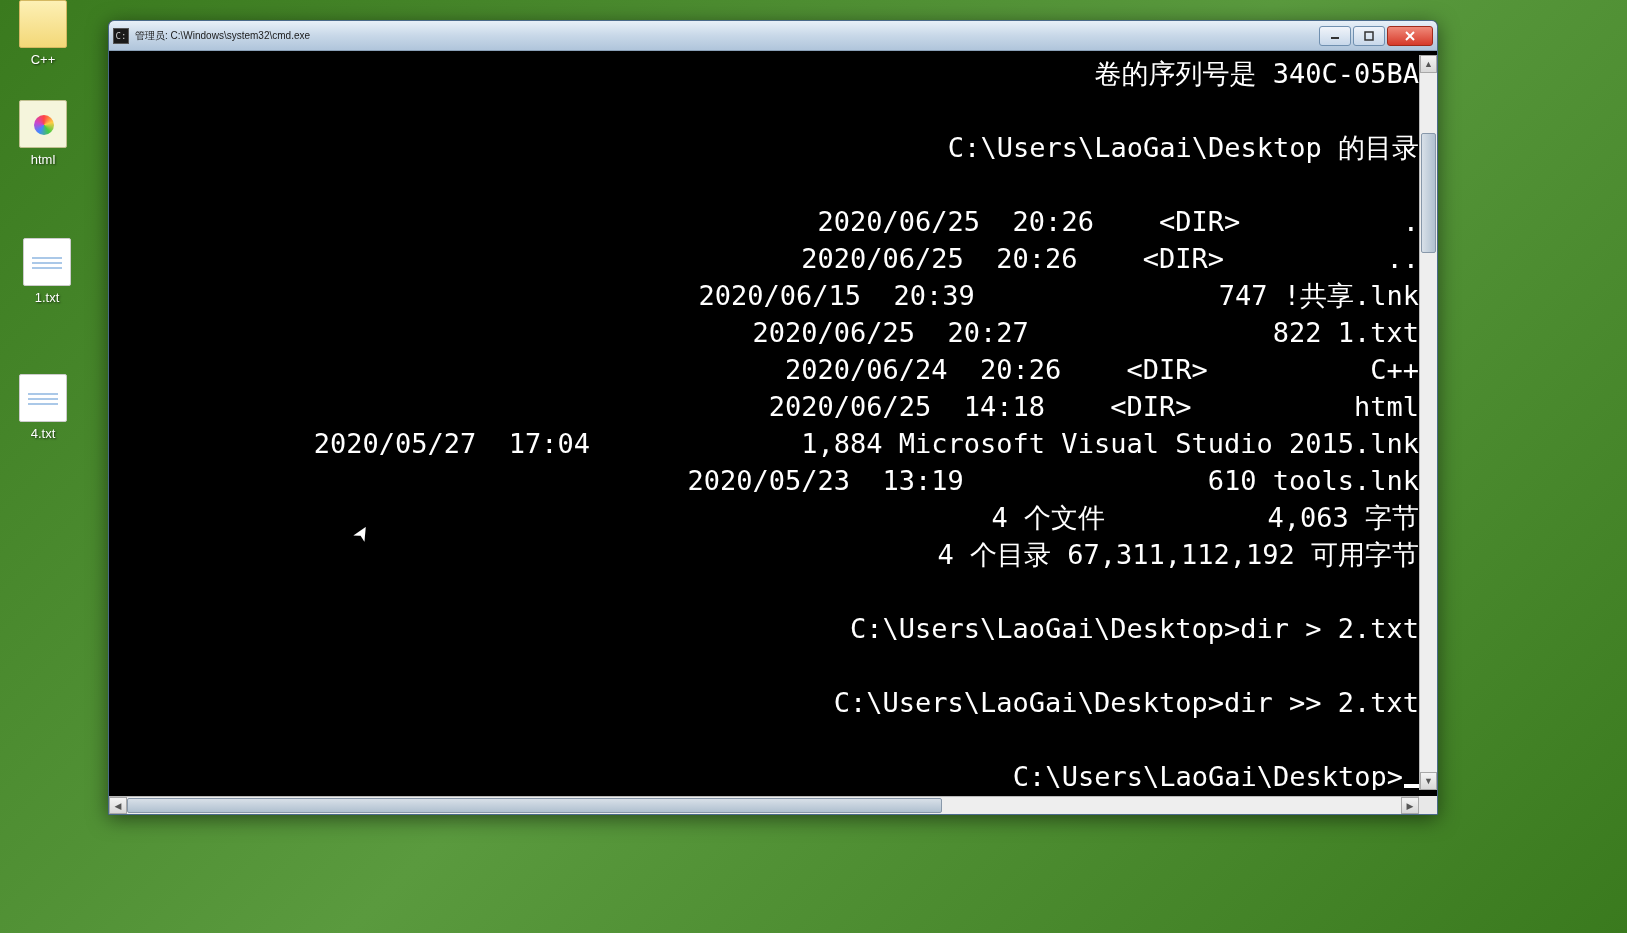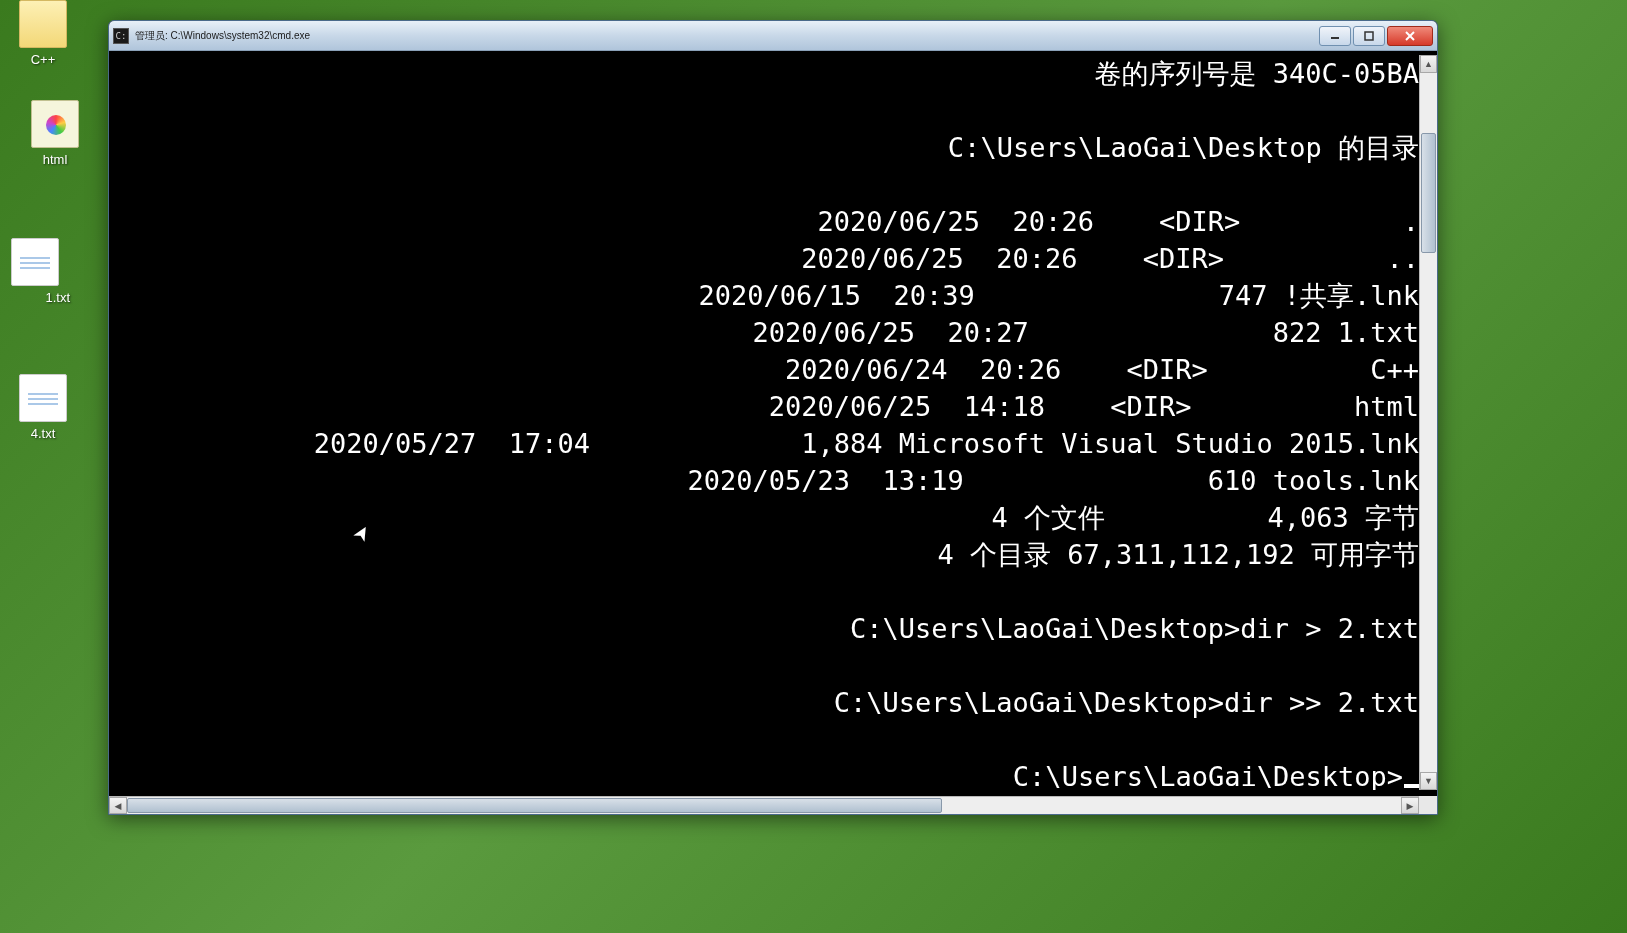--- a/index.html
+++ b/index.html
@@ -236,25 +236,25 @@
     }
   </style>
 </head>
 <body>
 
 <div id="desktop-icons-container">
     <div class="desktop-icon" style="top: 0px; left: 8px;">
       <div class="icon-box folder"></div>
       <div class="label">C++</div>
     </div>
-    <div class="desktop-icon" style="top: 100px; left: 20px;">
+    <div class="desktop-icon" style="top: 100px; left: 8px;">
       <div class="icon-box html-folder"></div>
       <div class="label">html</div>
     </div>
-    <div class="desktop-icon" style="top: 238px; left: 0; text-align: right;">
+    <div class="desktop-icon" style="top: 238px; left: 12px;">
       <div class="icon-box txt"></div>
       <div class="label">1.txt</div>
     </div>
     <div class="desktop-icon" style="top: 374px; left: 8px;">
       <div class="icon-box txt"></div>
       <div class="label">4.txt</div>
     </div>
   </div>
 
 <div class="window">

